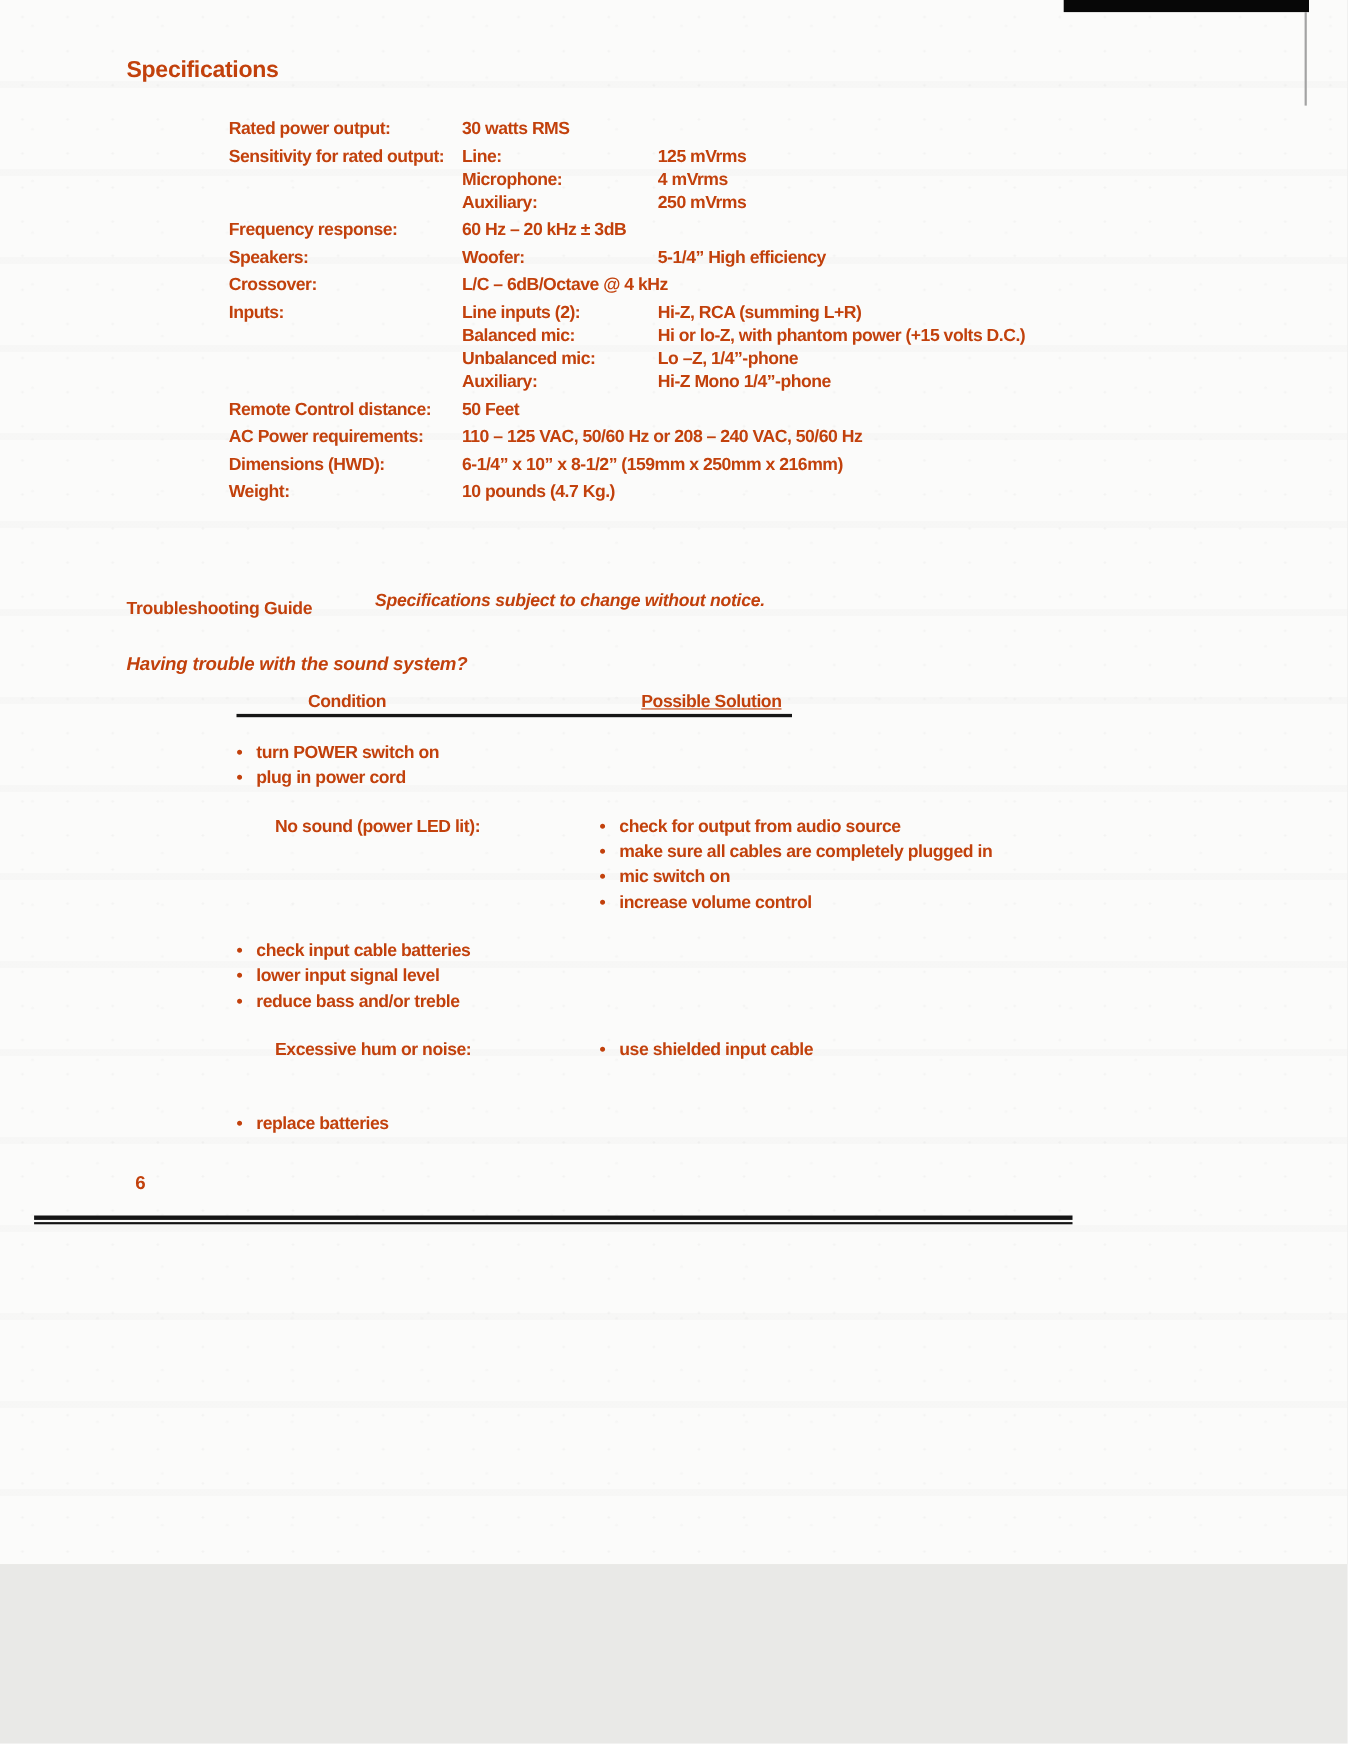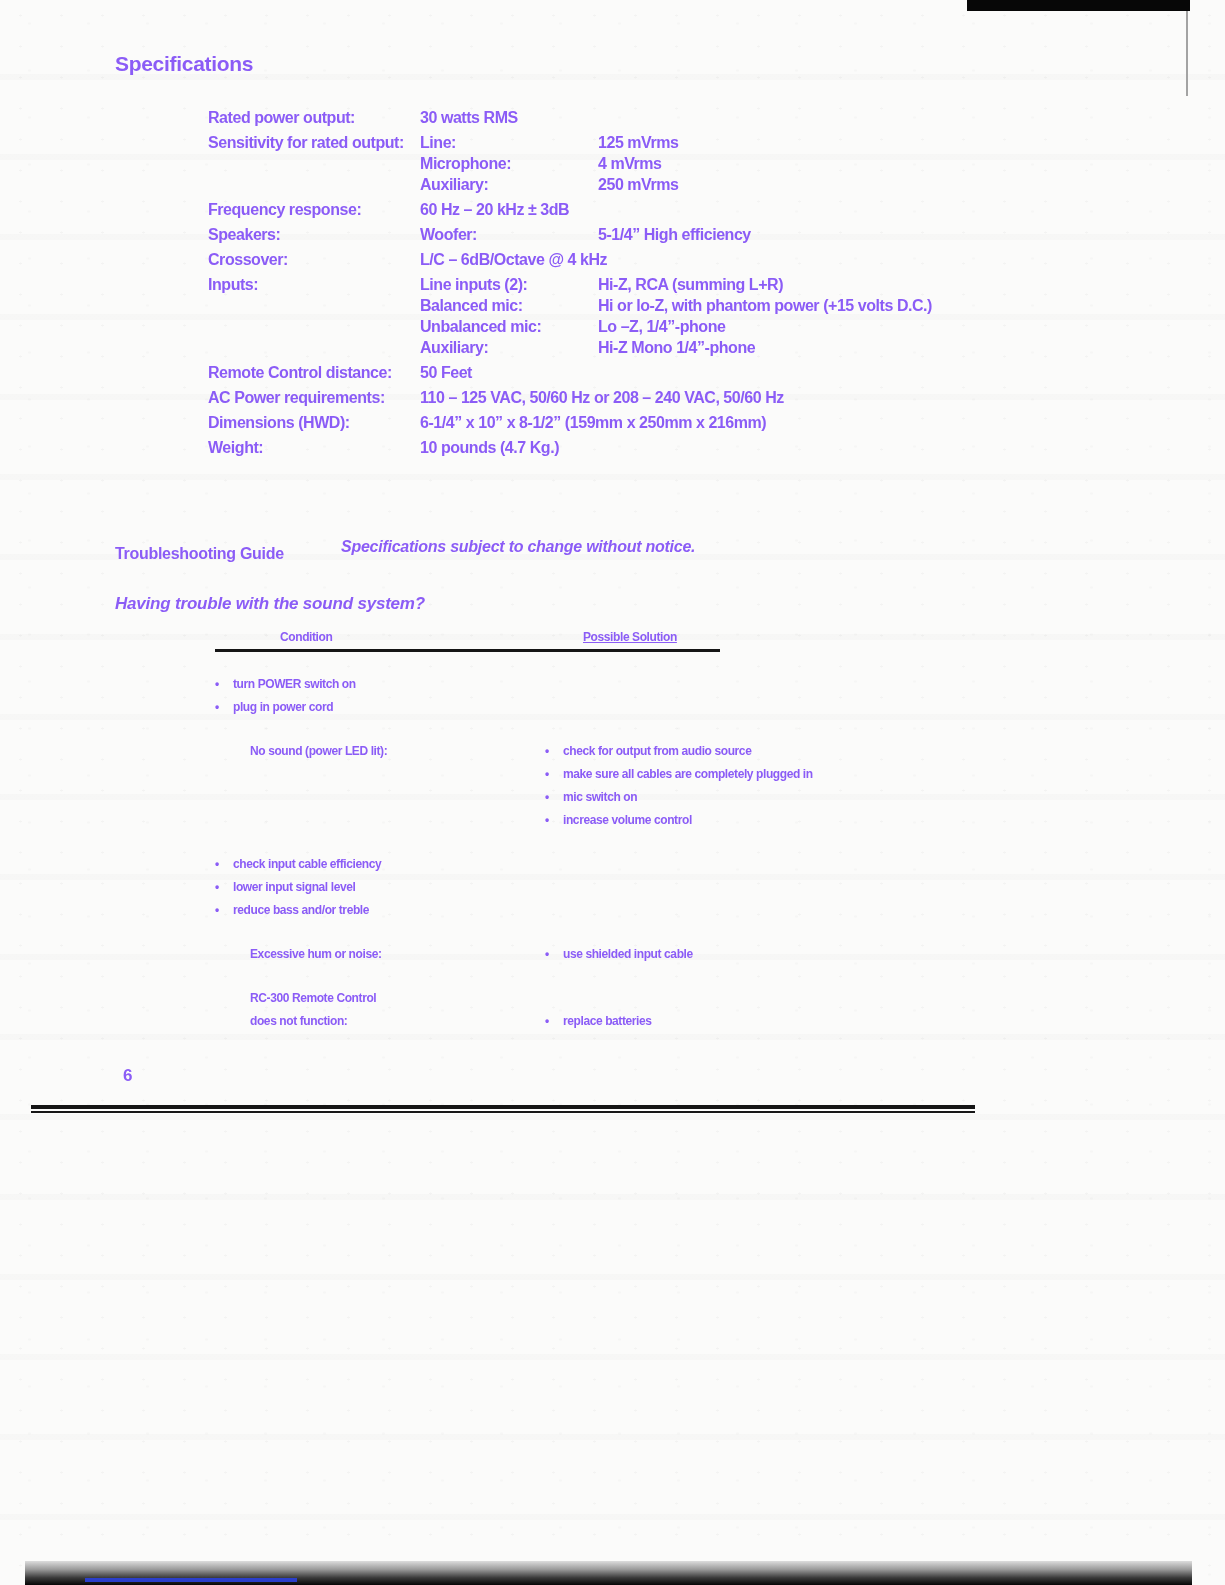--- a/index.html
+++ b/index.html
@@ -1,21 +1,21 @@
 <!DOCTYPE html>
 <html><head>
 <meta charset="utf-8">
 <style>
   * { margin:0; padding:0; box-sizing:border-box; }
   html,body { background:#e9e9e7; }
   body { font-family:"Liberation Sans","DejaVu Sans",sans-serif; }
 
   .page {
-    position:relative; width:1225px; height:1585px;
-    background:#fbfbfa; color:#8b5cf6; overflow:hidden;
+    position:relative; width:1225px; height:1422px;
+    background:#fbfbfa; color:#c2410c; overflow:hidden;
     margin:0 auto;
   }
   
   .page::before {
     content:""; position:absolute; inset:0; pointer-events:none;
     background-image:
       radial-gradient(rgba(110,110,110,0.055) 1px, transparent 1.6px),
       radial-gradient(rgba(130,130,130,0.04) 1px, transparent 2px),
       repeating-linear-gradient(180deg, transparent 0 74px, rgba(40,40,40,0.018) 74px 80px);
     background-size: 41px 31px, 59px 47px, auto;
@@ -38,21 +38,21 @@
     font-size:16px; font-weight:700; font-style:italic; letter-spacing:-0.25px;
   }
 
   .ts-question {
     position:absolute; left:115px; top:594px;
     font-size:17px; font-weight:700; font-style:italic; letter-spacing:-0.2px;
   }
 
   .ts-table {
     position:absolute; left:215px; top:630px; width:505px;
-    font-size:12px; font-weight:700; letter-spacing:-0.4px;
+    font-size:16px; font-weight:700; letter-spacing:-0.4px;
   }
   .ts-header { position:relative; height:22px; border-bottom:3px solid #161616; }
   .ts-h-cond { position:absolute; left:65px; top:0; white-space:nowrap; }
   .ts-h-sol  { position:absolute; left:368px; top:0; white-space:nowrap; text-decoration:underline; }
 
   #ts-body { margin-top:21px; }
   .ts-row { display:grid; grid-template-columns:330px 1fr; margin-bottom:21px; line-height:23px; }
   .ts-cond { padding-left:35px; white-space:nowrap; }
   .ts-sol.offset { margin-top:23px; }
   .sol-line { display:flex; white-space:nowrap; }
@@ -206,21 +206,21 @@
             <div class="sol-line">
               <span class="bullet">•</span>
               <span>increase volume control</span>
             </div>
           </div>
         </div>
         <div class="ts-row">
           <div class="ts-sol">
             <div class="sol-line">
               <span class="bullet">•</span>
-              <span>check input cable efficiency</span>
+              <span>check input cable batteries</span>
             </div>
             <div class="sol-line">
               <span class="bullet">•</span>
               <span>lower input signal level</span>
             </div>
             <div class="sol-line">
               <span class="bullet">•</span>
               <span>reduce bass and/or treble</span>
             </div>
           </div>
@@ -230,24 +230,20 @@
             <div>Excessive hum or noise:</div>
           </div>
           <div class="ts-sol">
             <div class="sol-line">
               <span class="bullet">•</span>
               <span>use shielded input cable</span>
             </div>
           </div>
         </div>
         <div class="ts-row">
-          <div class="ts-cond">
-            <div>RC-300 Remote Control</div>
-            <div>does not function:</div>
-          </div>
           <div class="ts-sol offset">
             <div class="sol-line">
               <span class="bullet">•</span>
               <span>replace batteries</span>
             </div>
           </div>
         </div>
       </div>
   </div>
 

